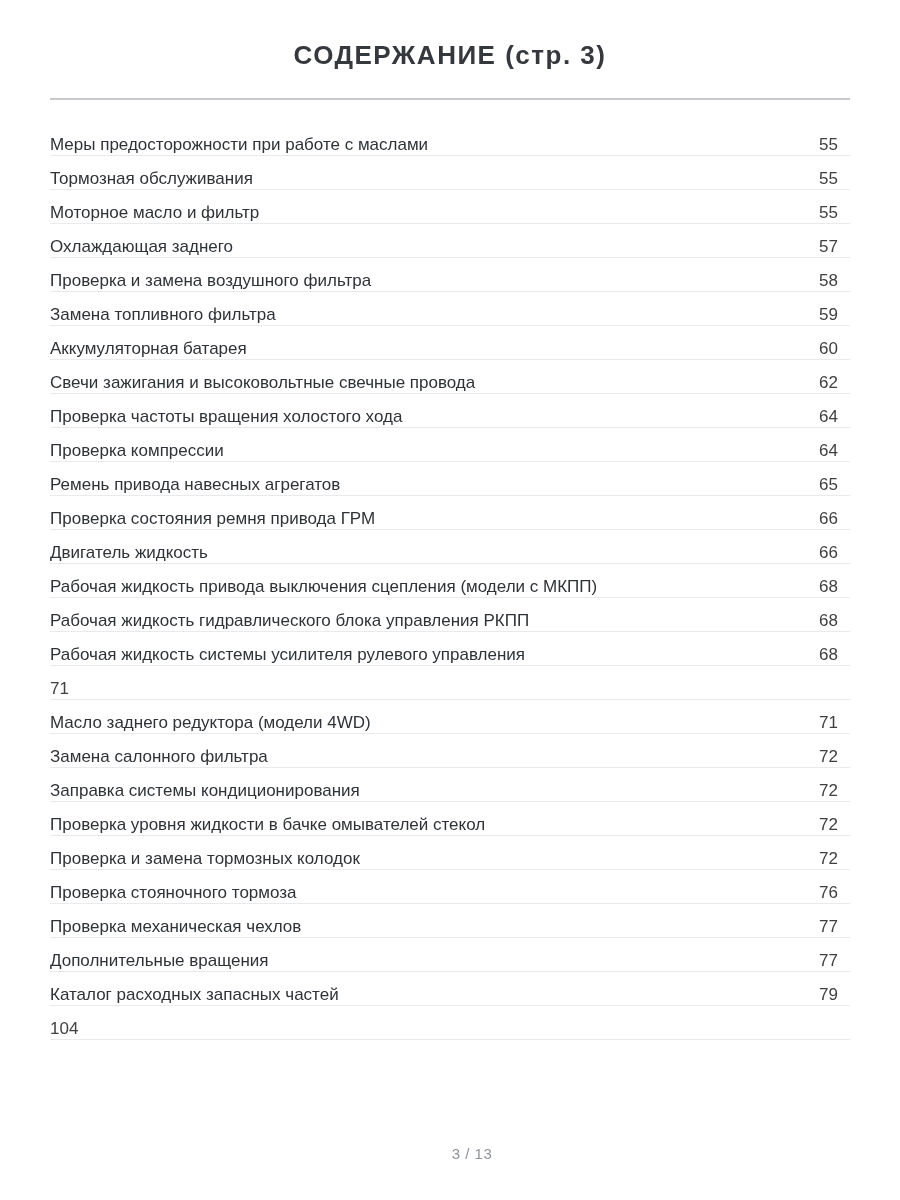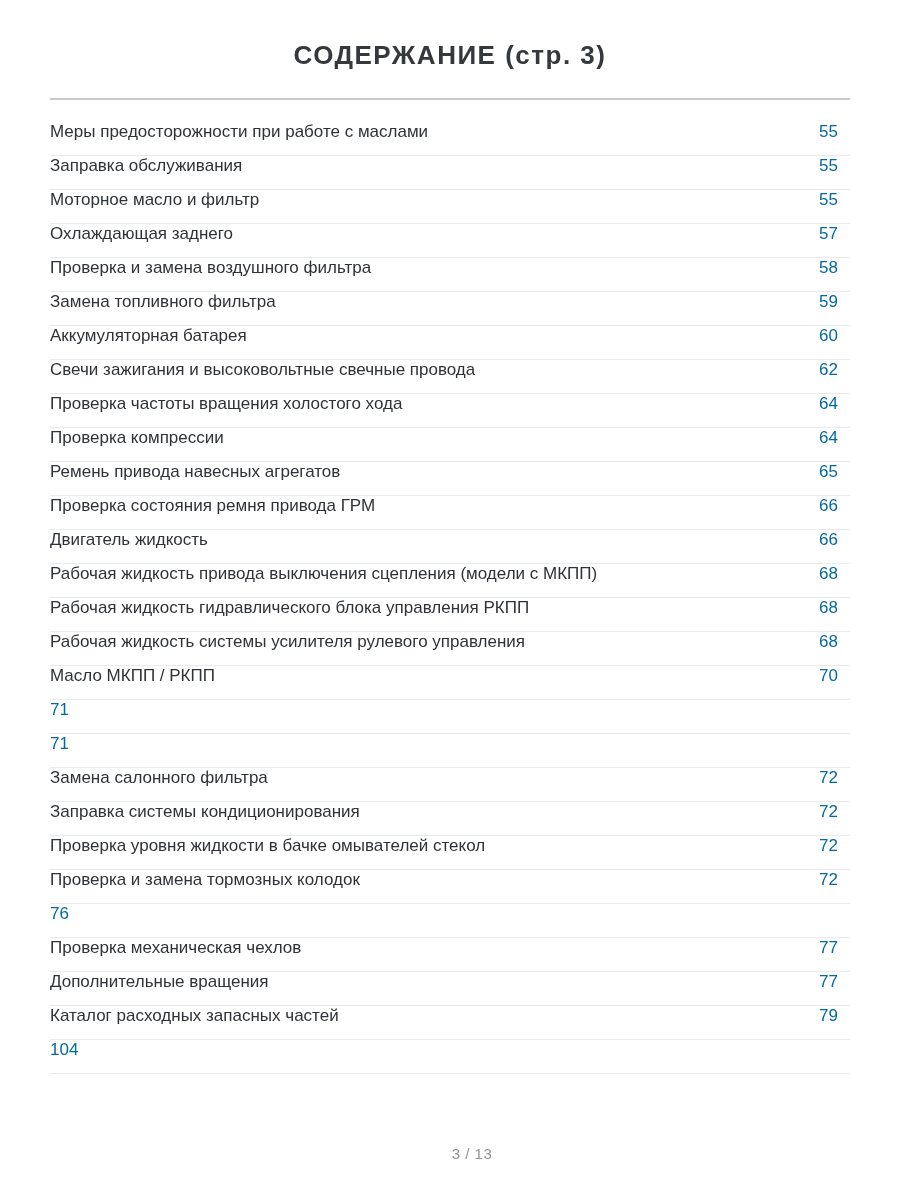--- a/index.html
+++ b/index.html
@@ -26,34 +26,34 @@
   }
   .top-divider {
     margin-top: 27px;
     height: 2px;
     background: #c7c9cc;
   }
   .toc-list { margin-top: 22px; }
   .toc-row {
     height: 34px;
     display: flex;
-    align-items: flex-start;
+    align-items: flex-end;
     justify-content: space-between;
     border-bottom: 1px solid #e9eaec;
     cursor: pointer;
     gap: 20px;
   }
   .toc-label {
     font-size: 17px;
     color: #2f3337;
     white-space: nowrap;
   }
   .toc-page {
     font-size: 17px;
-    color: #0369a1;
+    color: #404040;
     padding-right: 12px;
     white-space: nowrap;
   }
   .footer {
     position: absolute;
     bottom: 38px;
     left: 0; right: 0;
     text-align: center;
     font-size: 15px;
     color: #8f9399;
@@ -66,21 +66,21 @@
 
 <div class="page">
   <h1 class="title">СОДЕРЖАНИЕ (стр. 3)</h1>
   <div class="top-divider"></div>
   <div class="toc-list" id="toc-list">
       <div class="toc-row">
         <span class="toc-label">Меры предосторожности при работе с маслами</span>
         <span class="toc-page">55</span>
       </div>
       <div class="toc-row">
-        <span class="toc-label">Заправка обслуживания</span>
+        <span class="toc-label">Тормозная обслуживания</span>
         <span class="toc-page">55</span>
       </div>
       <div class="toc-row">
         <span class="toc-label">Моторное масло и фильтр</span>
         <span class="toc-page">55</span>
       </div>
       <div class="toc-row">
         <span class="toc-label">Охлаждающая заднего</span>
         <span class="toc-page">57</span>
       </div>
@@ -126,46 +126,44 @@
       </div>
       <div class="toc-row">
         <span class="toc-label">Рабочая жидкость гидравлического блока управления РКПП</span>
         <span class="toc-page">68</span>
       </div>
       <div class="toc-row">
         <span class="toc-label">Рабочая жидкость системы усилителя рулевого управления</span>
         <span class="toc-page">68</span>
       </div>
       <div class="toc-row">
-        <span class="toc-label">Масло МКПП / РКПП</span>
-        <span class="toc-page">70</span>
-      </div>
-      <div class="toc-row">
         <span class="toc-page">71</span>
       </div>
       <div class="toc-row">
+        <span class="toc-label">Масло заднего редуктора (модели 4WD)</span>
         <span class="toc-page">71</span>
       </div>
       <div class="toc-row">
         <span class="toc-label">Замена салонного фильтра</span>
         <span class="toc-page">72</span>
       </div>
       <div class="toc-row">
         <span class="toc-label">Заправка системы кондиционирования</span>
         <span class="toc-page">72</span>
       </div>
       <div class="toc-row">
         <span class="toc-label">Проверка уровня жидкости в бачке омывателей стекол</span>
         <span class="toc-page">72</span>
       </div>
       <div class="toc-row">
         <span class="toc-label">Проверка и замена тормозных колодок</span>
         <span class="toc-page">72</span>
       </div>
       <div class="toc-row">
+        <span class="toc-label">Проверка стояночного тормоза</span>
         <span class="toc-page">76</span>
       </div>
       <div class="toc-row">
         <span class="toc-label">Проверка механическая чехлов</span>
         <span class="toc-page">77</span>
       </div>
       <div class="toc-row">
         <span class="toc-label">Дополнительные вращения</span>
         <span class="toc-page">77</span>
       </div>

